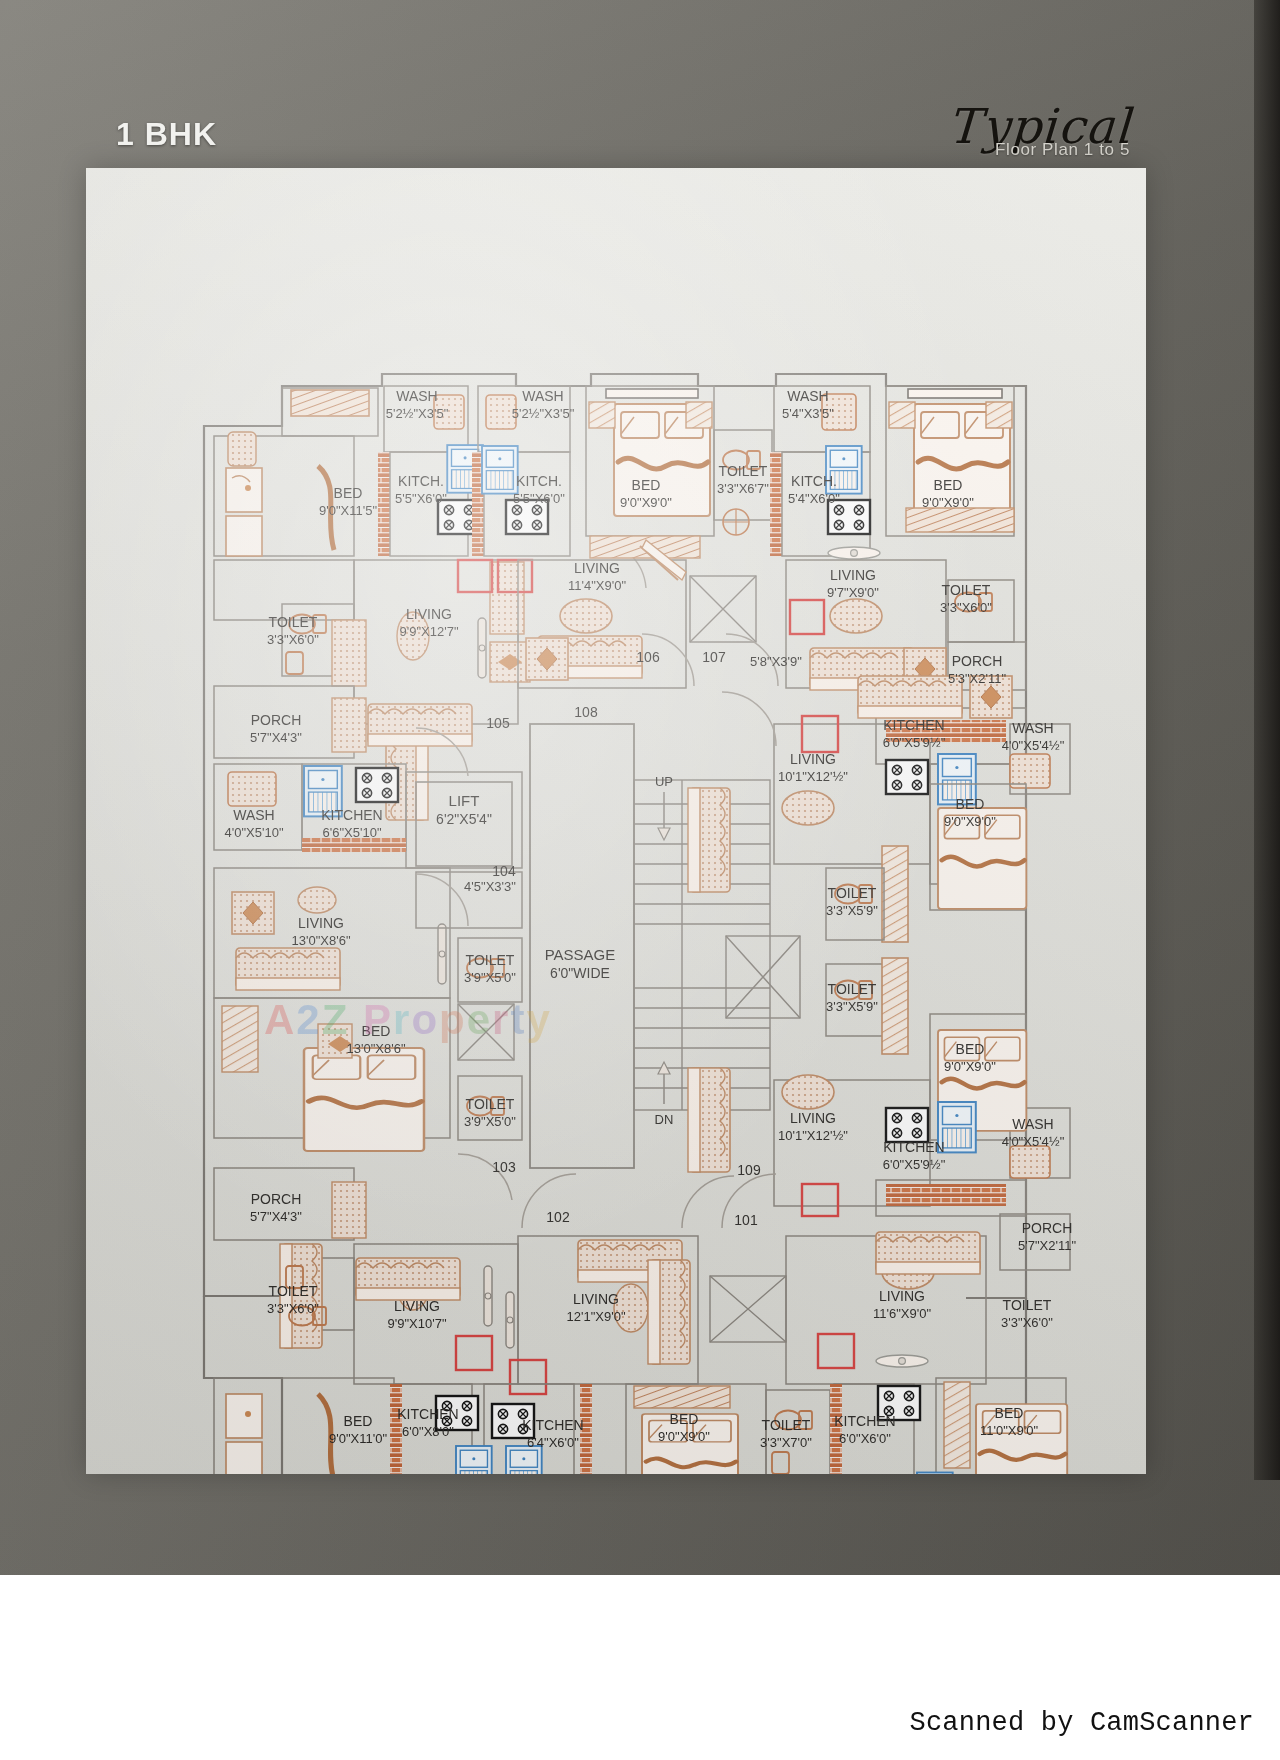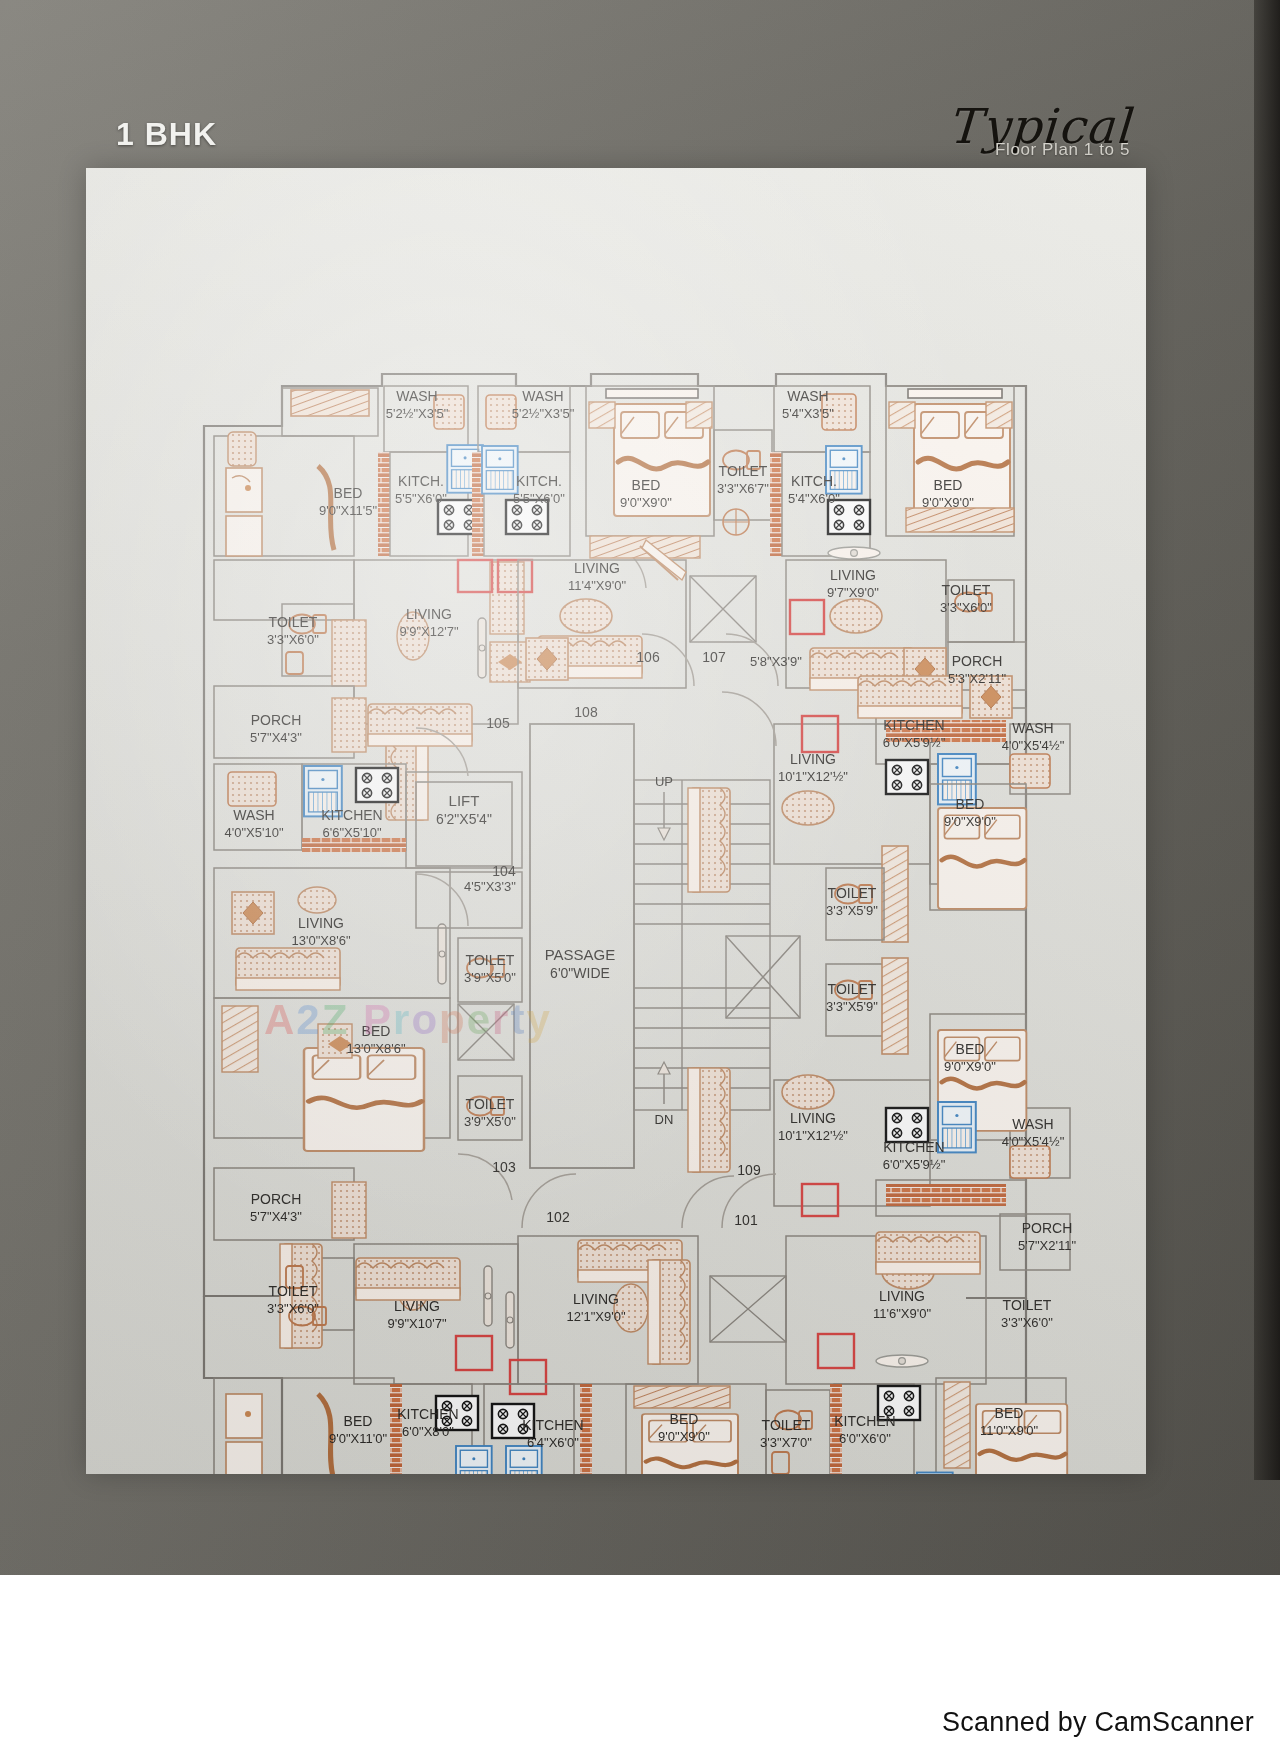--- a/index.html
+++ b/index.html
@@ -24,21 +24,21 @@
     position:absolute;right:0;top:0;width:26px;height:1480px;
     background:linear-gradient(90deg,rgba(40,38,34,.55),rgba(20,18,16,.85));
   }
   
   #footer-band{
     position:absolute;left:0;bottom:0;width:1280px;height:185px;
     background:#ffffff;
   }
   #scanned-by{
     position:absolute;right:26px;bottom:22px;
-    font-family:Liberation Sans, sans-serif;
+    font-family:Liberation Mono, monospace;
     font-size:27px;color:#111;letter-spacing:.2px;
   }
   
   #sheet{
     position:absolute;left:86px;top:168px;width:1060px;height:1306px;
     background:linear-gradient(170deg,#e9e9e4 0%,#e4e4df 40%,#dcdcd6 100%);
     box-shadow:0 0 26px rgba(0,0,0,.22);
   }
   #sheet:after{
     content:"";position:absolute;inset:0;pointer-events:none;

